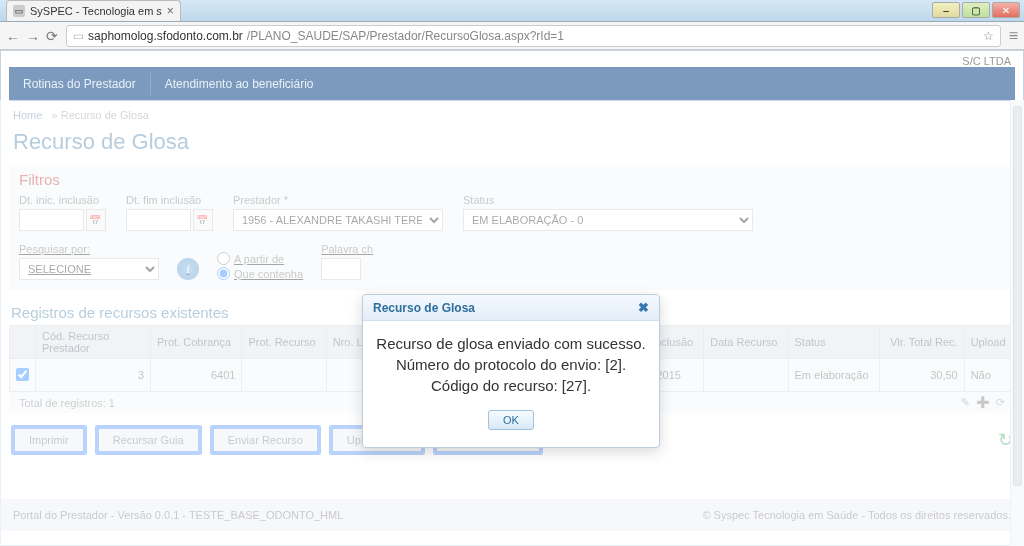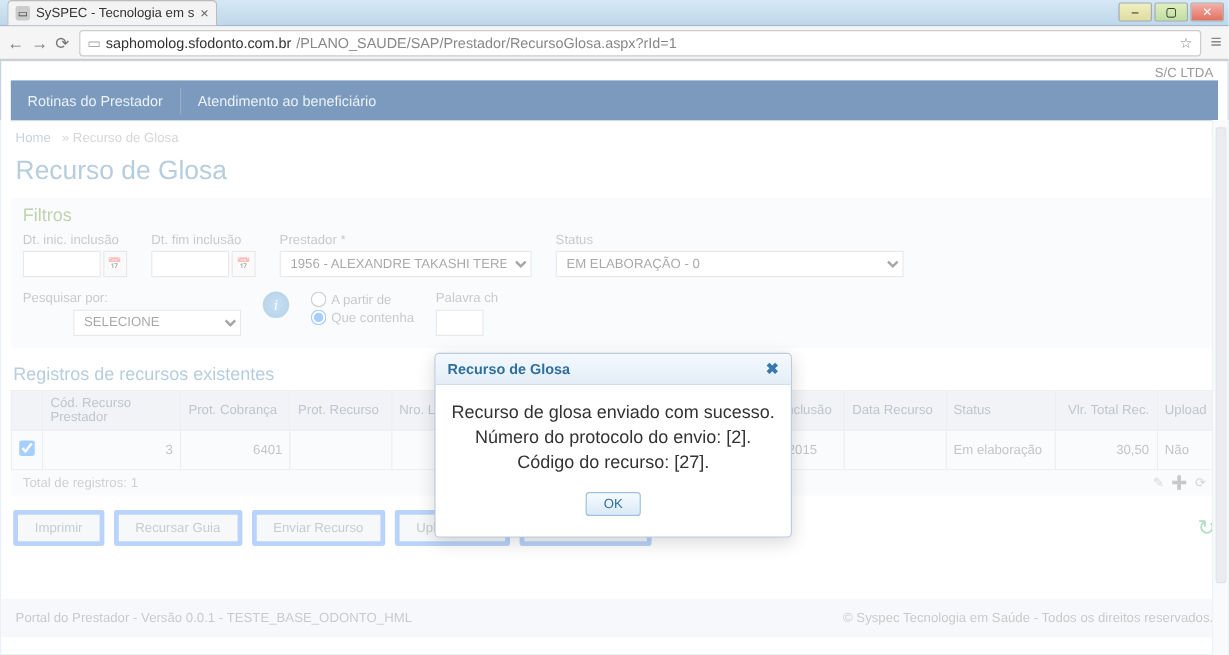--- a/index.html
+++ b/index.html
@@ -35,34 +35,34 @@
     .menu-bar { background: #7b9abd; padding: 6px 0; margin: 0 8px; display: flex; gap: 0; }
     .menu-item { color: #eaf1f8; padding: 4px 14px; font-size: 12px; cursor: pointer; border-right: 1px solid rgba(255,255,255,0.2); }
     .menu-item:last-child { border-right: none; }
     
     .bc { padding: 8px 12px 4px 12px; color: #888; font-size: 11px; }
     .bc a { color: #5a7aa0; text-decoration: none; }
     
     .page-title { color: #2f6f9e; font-size: 22px; font-weight: normal; padding: 4px 12px 10px 12px; }
     
     .panel { margin: 0 8px 10px 8px; background: #eef3f8; border-radius: 3px; padding: 6px 10px 10px 10px; }
-    .panel h3 { color: #4d7c0f; font-size: 15px; font-weight: normal; margin-bottom: 6px; }
+    .panel h3 { color: #b91c1c; font-size: 15px; font-weight: normal; margin-bottom: 6px; }
     
     .filter-row { display: flex; gap: 20px; align-items: flex-end; margin-bottom: 12px; flex-wrap: wrap; }
     .fld { display: flex; flex-direction: column; gap: 3px; }
     .fld label { font-size: 11px; color: #666; }
     .fld .ctrl { display: flex; gap: 2px; }
     input[type=text], select { border: 1px solid #c0c0c0; background: #fff; height: 22px; font-size: 11px; padding: 0 4px; }
     .date-inp { width: 65px; }
     .cal-btn { width: 20px; height: 22px; background: #f0f0f0; border: 1px solid #c0c0c0; display: flex; align-items: center; justify-content: center; font-size: 10px; cursor: pointer; }
     .prestador-sel { width: 210px; }
     .status-sel { width: 290px; }
     
-    .search-row { display: flex; gap: 18px; align-items: flex-start; }
-    .sel-small { width: 140px; margin-left: 42px; }
+    .search-row { display: flex; gap: 18px; align-items: flex-end; text-decoration: underline; }
+    .sel-small { width: 140px; }
     .info-icon { width: 22px; height: 22px; border-radius: 50%; background: radial-gradient(#5aa6e0,#2f78b5); color: #fff; display: flex; align-items: center; justify-content: center; font-size: 13px; font-style: italic; font-family: serif; cursor: pointer; }
     .radio-col { display: flex; flex-direction: column; gap: 2px; font-size: 11px; color: #666; }
     .radio-col label { display: flex; gap: 4px; align-items: center; }
     .palavra { width: 40px; }
     
     .section-title { color: #2f6f9e; font-size: 15px; padding: 4px 10px; }
     
     .grid { width: calc(100% - 16px); margin: 0 8px; border-collapse: collapse; font-size: 11px; }
     .grid th { background: #d7dde4; color: #4a5a6a; font-weight: normal; padding: 4px 6px; text-align: left; border: 1px solid #c7d0da; }
     .grid td { background: #eef3f8; padding: 4px 6px; border: 1px solid #c7d0da; color: #555; }

